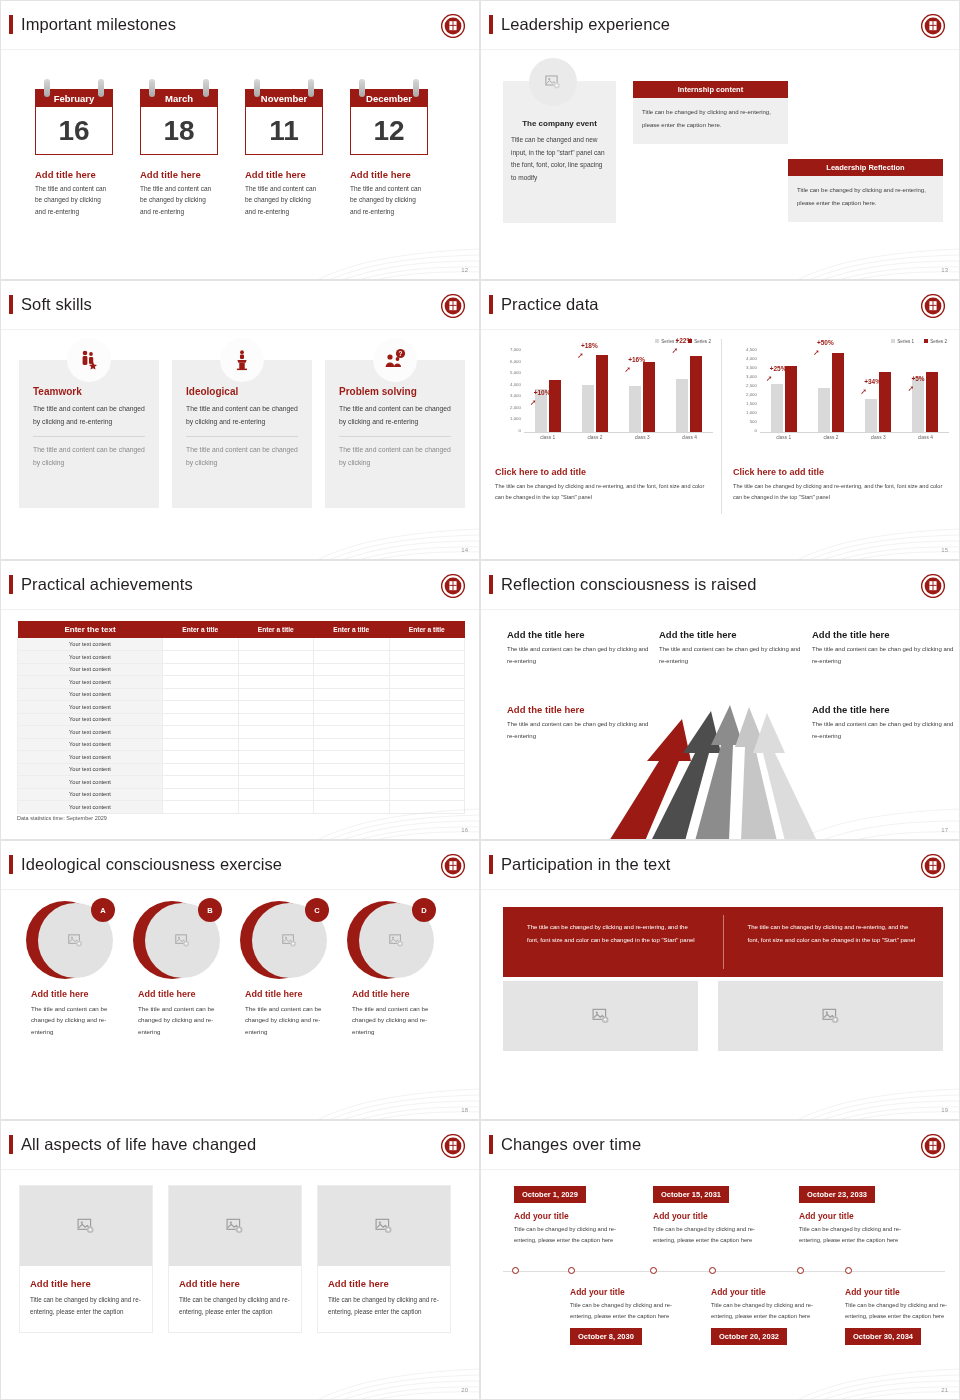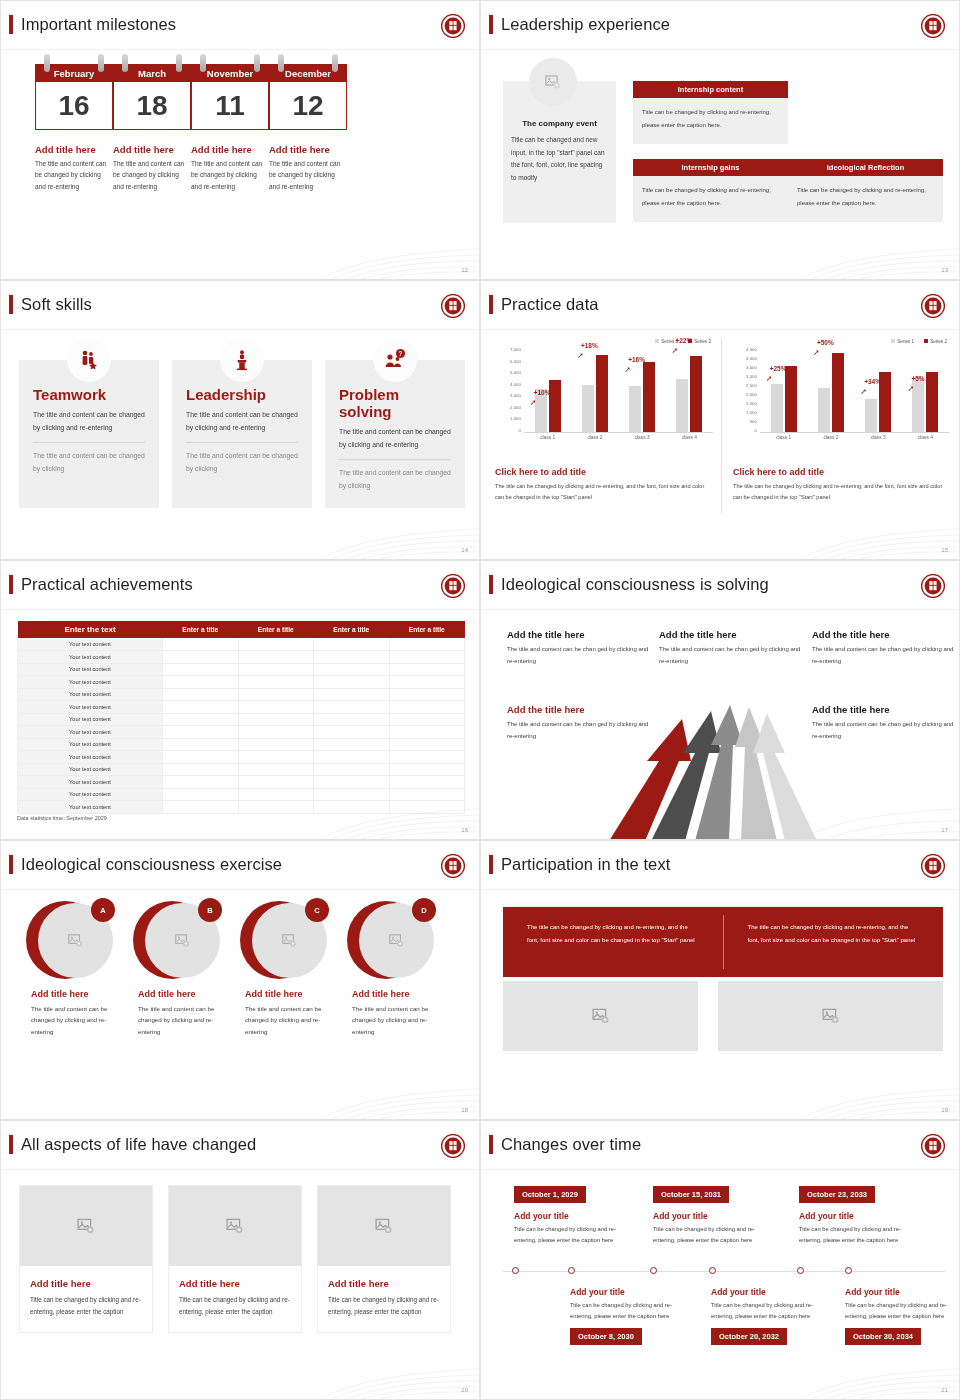--- a/index.html
+++ b/index.html
@@ -13,21 +13,21 @@
   .wave { position:absolute; right:0; bottom:0; width:170px; height:70px;
     opacity:.55; pointer-events:none; }
   .hdr { position:absolute; left:8px; top:14px; display:flex; align-items:center; gap:8px; }
   .hdr .bar { width:4px; height:19px; background:#9C1A14; display:block; }
   .hdr .ttl { font-size:16.5px; color:#231f20; letter-spacing:.1px; white-space:nowrap; }
   .logo { position:absolute; right:14px; top:13px; width:24px; height:24px; }
   .pg { position:absolute; right:11px; bottom:6px; font-size:6px; color:#9a9a9a; }
   .rule { position:absolute; left:0; right:0; top:48px; height:1px; background:#f0f0f0; }
 
   
-  .cal-row { position:absolute; left:34px; top:53px; display:flex; }
+  .cal-row { position:absolute; left:34px; top:78px; display:flex; gap:27px; }
   .cal { width:78px; }
   .cal .pins { position:relative; height:10px; }
   .cal .pin { position:absolute; top:0; width:6px; height:18px; border-radius:3px;
     background:linear-gradient(180deg,#d8d8d8,#a9a9a9); z-index:3; }
   .cal .pin.l { left:9px; } .cal .pin.r { right:9px; }
   .cal .top { background:#9C1A14; color:#fff; font-size:9.5px; font-weight:bold;
     text-align:center; padding:4px 0 3px; position:relative; z-index:1; }
   .cal .body { border:1px solid #9C1A14; border-top:none; height:48px;
     display:flex; align-items:center; justify-content:center; background:#fff; }
   .cal .num { font-size:28px; font-weight:bold; color:#3a3a3a; line-height:1; }
@@ -48,21 +48,21 @@
     text-align:center; padding:4px 1px; }
   .ib .ibb { background:#efefef; font-size:6px; color:#3d3d3d; line-height:2.1;
     padding:8px 9px; height:46px; }
 
   
   .ss-row { position:absolute; left:18px; top:79px; display:flex; gap:13px; }
   .ss { width:140px; height:148px; background:#efefef; padding:26px 14px 0; position:relative; }
   .ss-ic { position:absolute; left:50%; transform:translateX(-50%); top:-22px;
     width:44px; height:44px; border-radius:50%; background:#fcfcfc;
     display:flex; align-items:center; justify-content:center; }
-  .ss h4 { color:#9C1A14; font-size:15px; margin-bottom:6px; }
+  .ss h4 { color:#9C1A14; font-size:10px; margin-bottom:6px; }
   .ss p { font-size:6.8px; color:#3d3d3d; line-height:1.85; }
   .ss hr { border:none; border-top:1px solid #d6d6d6; margin:8px 0 7px; }
   .ss p.dim { color:#8a8a8a; }
 
   
   .chart-wrap { position:absolute; top:58px; width:222px; height:120px; }
   .legend { display:flex; gap:10px; justify-content:flex-end; font-size:4.6px;
     color:#555; padding-right:6px; margin-bottom:3px; }
   .legend i { display:inline-block; width:4px; height:4px; margin-right:2px; }
   .plot { position:relative; height:100px; }
@@ -259,26 +259,22 @@
           <path d="M17 14.5v4M15 16.5h4" stroke="#fff" stroke-width="1.2"></path>
         </svg>
     </div>
     <div class="co-name">The company event</div>
     <div class="co-txt">Title can be changed and new input, in the top "start" panel can the font, font, color, line spacing to modify</div>
 
     <div class="ib" style="left:152px;top:80px;">
       <div class="ibh">Internship content</div>
       <div class="ibb">Title can be changed by clicking and re-entering, please enter the caption here.</div>
     </div>
-    <div class="ib" style="left:152px;top:158px;">
-      <div class="ibh">Internship gains</div>
-      <div class="ibb">Title can be changed by clicking and re-entering, please enter the caption here.</div>
-    </div>
     <div class="ib" style="left:307px;top:158px;">
-      <div class="ibh">Ideological Reflection</div>
+      <div class="ibh">Leadership Reflection</div>
       <div class="ibb">Title can be changed by clicking and re-entering, please enter the caption here.</div>
     </div>
     <svg class="wave" viewBox="0 0 170 70">
         <g fill="none" stroke="#cfcfcf" stroke-width=".5">
           <path d="M10 70C40 56 80 44 170 40"></path>
           <path d="M22 70C52 58 92 48 170 46"></path>
           <path d="M36 70C66 60 104 52 170 52"></path>
           <path d="M52 70C80 63 116 57 170 58"></path>
           <path d="M70 70C96 65 128 62 170 63"></path>
         </g>
@@ -320,21 +316,21 @@
       <div class="ss">
         <span class="ss-ic">
           <svg width="22" height="22" viewBox="0 0 24 24" fill="#9C1A14">
               <circle cx="12" cy="3.5" r="2.1"></circle>
               <rect x="9.8" y="6" width="4.4" height="5" rx="1.2"></rect>
               <path d="M7 12h10l-1 3H8z"></path>
               <rect x="9" y="15" width="6" height="7"></rect>
               <rect x="6.5" y="21.4" width="11" height="1.6"></rect>
             </svg>
         </span>
-        <h4>Leadership</h4>
+        <h4>Ideological</h4>
         <p>The title and content can be changed by clicking and re-entering</p>
         <hr>
         <p class="dim">The title and content can be changed by clicking</p>
       </div>
       <div class="ss">
         <span class="ss-ic">
           <svg width="24" height="24" viewBox="0 0 24 24" fill="#9C1A14">
               <circle cx="7" cy="9" r="2.6"></circle>
               <path d="M2.6 19c0-2.9 2-4.6 4.4-4.6s4.4 1.7 4.4 4.6z"></path>
               <circle cx="14.5" cy="11" r="1.9"></circle>
@@ -637,21 +633,21 @@
           <path d="M52 70C80 63 116 57 170 58"></path>
           <path d="M70 70C96 65 128 62 170 63"></path>
         </g>
       </svg>
     <span class="pg">16</span>
   </div>
 
   <div class="slide">
     <div class="hdr">
       <span class="bar"></span>
-      <span class="ttl">Ideological consciousness is solving</span>
+      <span class="ttl">Reflection consciousness is raised</span>
     </div>
     <span class="logo">
       <svg viewBox="0 0 40 40" width="24" height="24">
           <circle cx="20" cy="20" r="19" fill="#fff" stroke="#9C1A14" stroke-width="2.4"></circle>
           <circle cx="20" cy="20" r="14" fill="#9C1A14"></circle>
           <rect x="14" y="12" width="12" height="15" fill="#fff"></rect>
           <path d="M20 12v15M14 19h12" stroke="#9C1A14" stroke-width="1.6"></path>
         </svg>
     </span>
     <div class="rule"></div>

